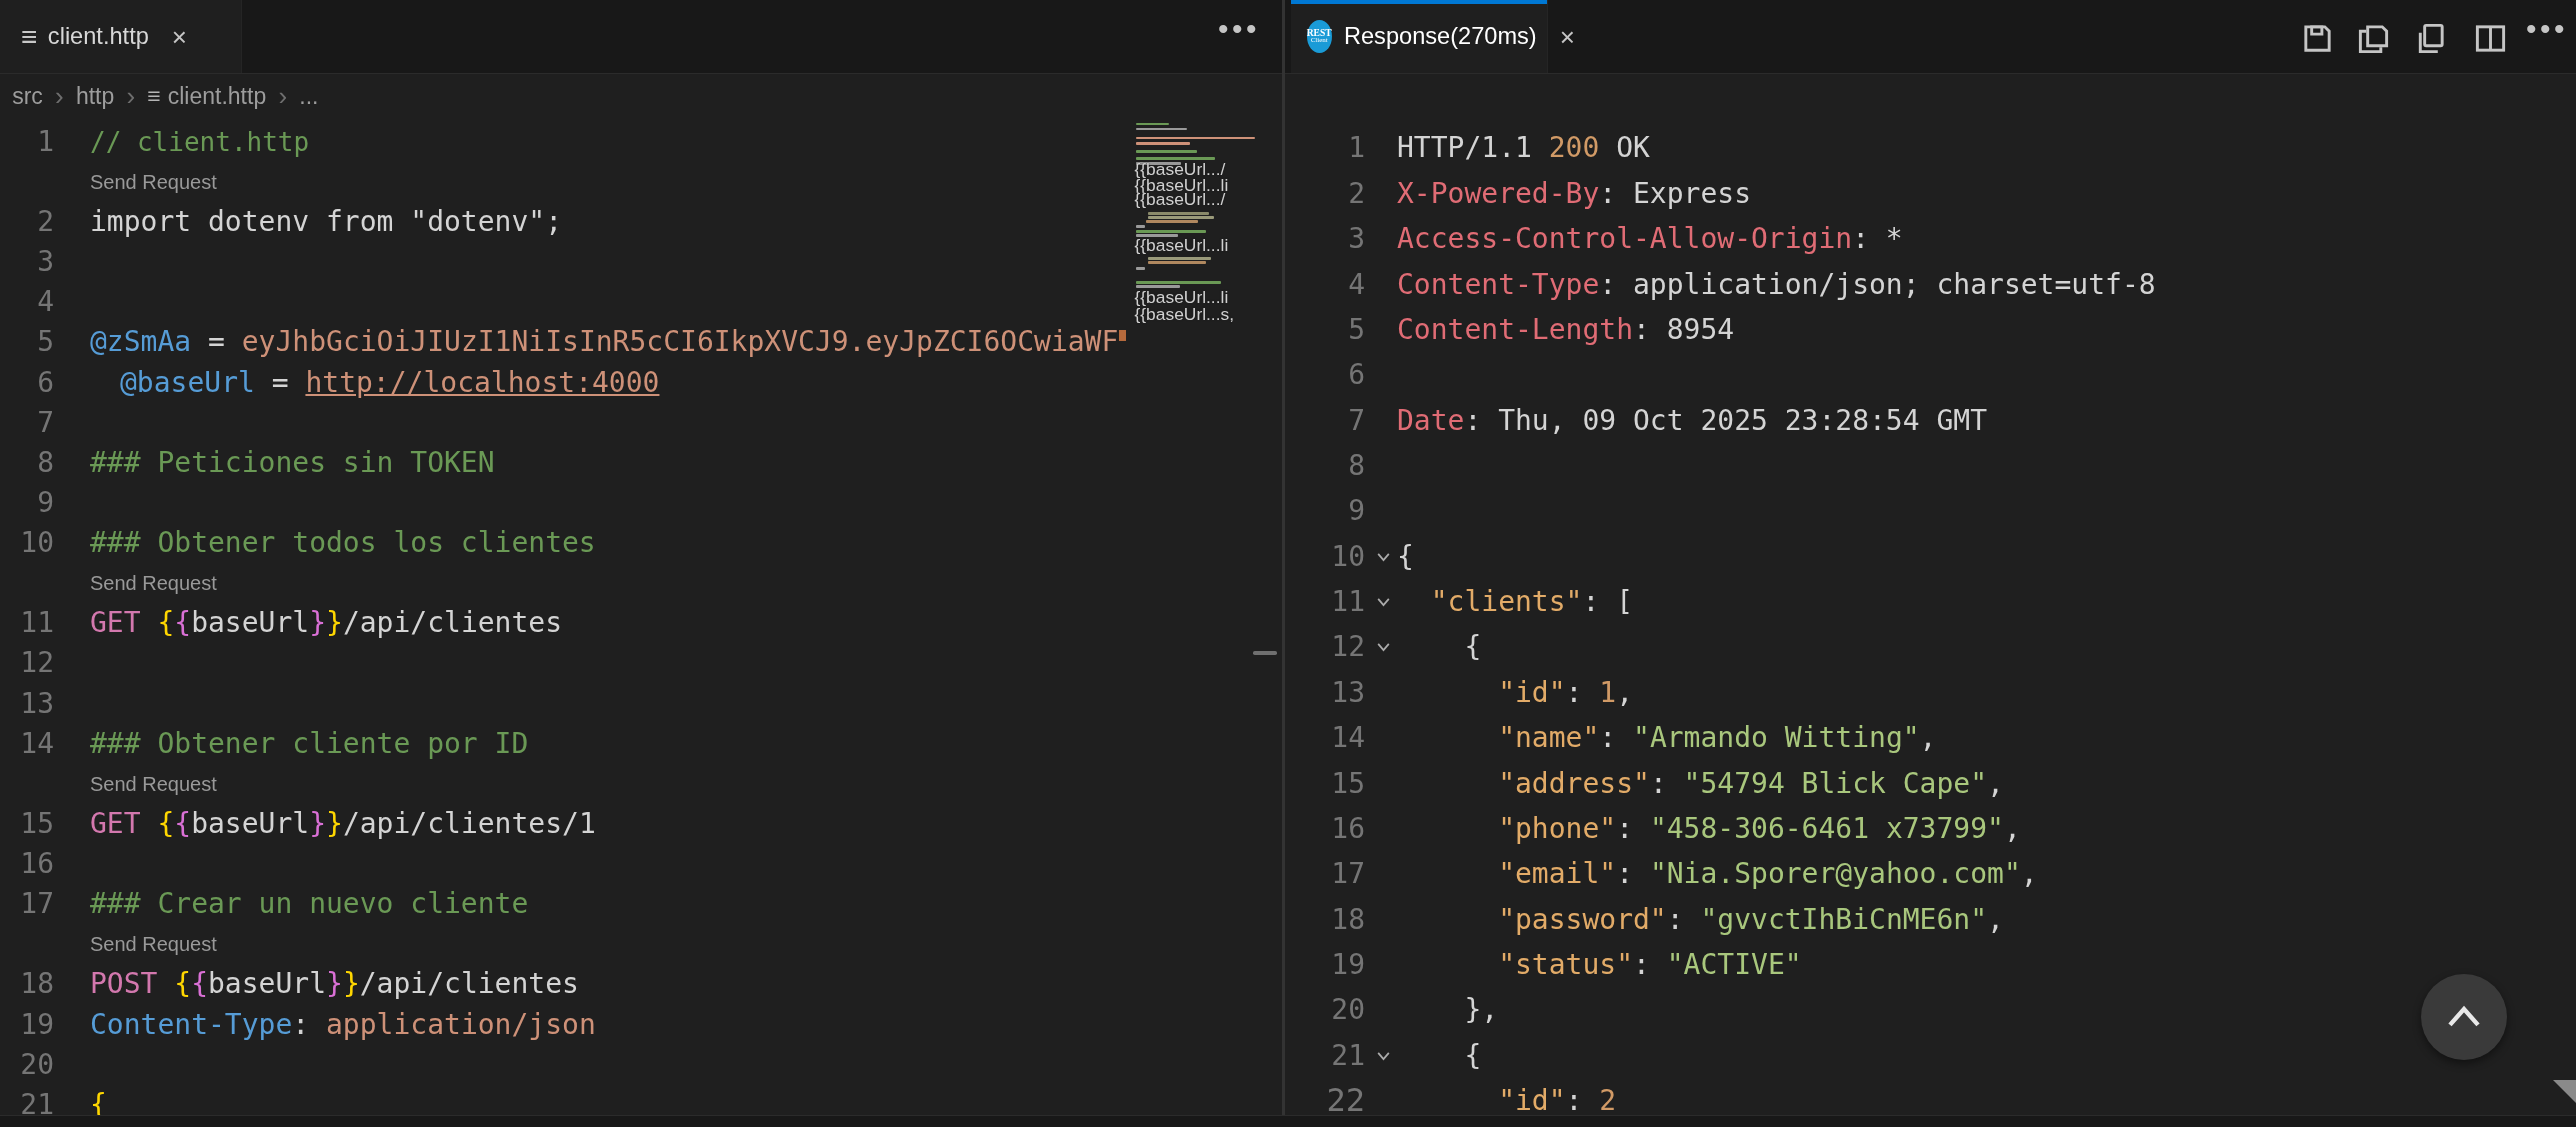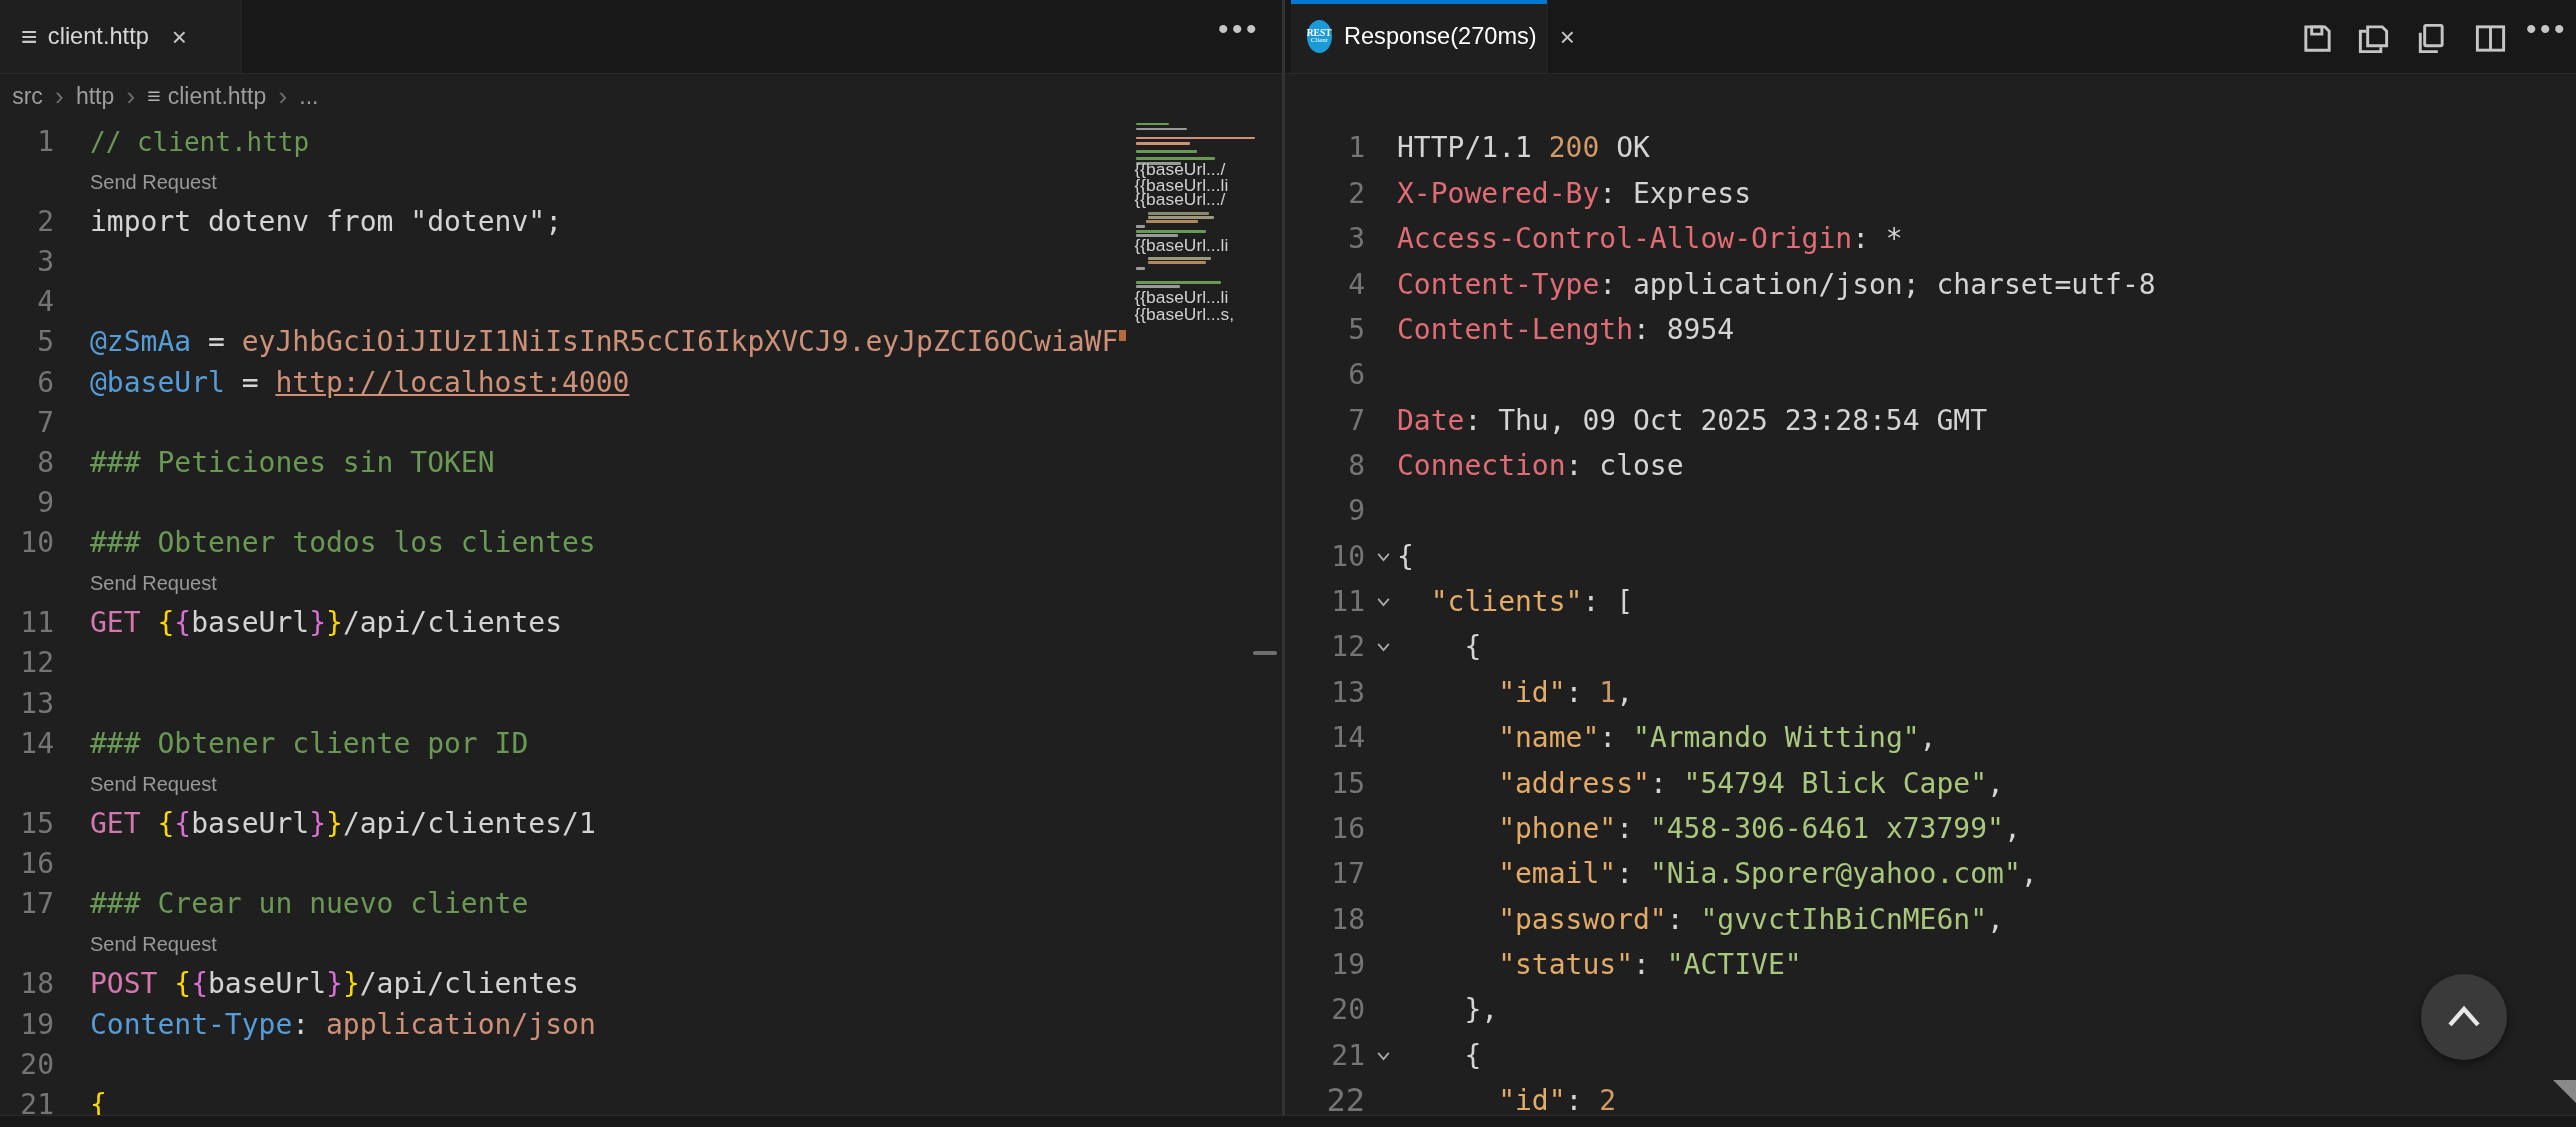--- a/index.html
+++ b/index.html
@@ -85,21 +85,21 @@
         <div class="row" style="top: 162px; height: 40px;">
           <span class="ln" style="width: 54px; font-size: 28px; line-height: 40px;">4</span>
           <span class="txt" style="left: 90px; font-size: 28px; line-height: 40px;"></span>
         </div>
         <div class="row" style="top: 202px; height: 40px;">
           <span class="ln" style="width: 54px; font-size: 28px; line-height: 40px;">5</span>
           <span class="txt" style="left: 90px; font-size: 28px; line-height: 40px;"><span style="color: rgb(86, 156, 214);">@zSmAa</span><span style="color: rgb(212, 212, 212);"> = </span><span style="color: rgb(206, 145, 120);">eyJhbGciOiJIUzI1NiIsInR5cCI6IkpXVCJ9.eyJpZCI6OCwiaWF0</span></span>
         </div>
         <div class="row" style="top: 243px; height: 40px;">
           <span class="ln" style="width: 54px; font-size: 28px; line-height: 40px;">6</span>
-          <span class="txt" style="left: 90px; font-size: 28px; line-height: 40px;"><span style="color: rgb(86, 156, 214);">@baseUrl</span><span style="color: rgb(212, 212, 212);"> = </span><span style="color: rgb(206, 145, 120); text-decoration: underline;">http://localhost:4000</span></span>
+          <span class="txt" style="left: 90px; font-size: 28px; line-height: 40px;"><span style="color: rgb(86, 156, 214); margin-left: 30px;">@baseUrl</span><span style="color: rgb(212, 212, 212);"> = </span><span style="color: rgb(206, 145, 120); text-decoration: underline;">http://localhost:4000</span></span>
         </div>
         <div class="row" style="top: 283px; height: 40px;">
           <span class="ln" style="width: 54px; font-size: 28px; line-height: 40px;">7</span>
           <span class="txt" style="left: 90px; font-size: 28px; line-height: 40px;"></span>
         </div>
         <div class="row" style="top: 323px; height: 40px;">
           <span class="ln" style="width: 54px; font-size: 28px; line-height: 40px;">8</span>
           <span class="txt" style="left: 90px; font-size: 28px; line-height: 40px;"><span style="color: rgb(106, 153, 85);">### Peticiones sin TOKEN</span></span>
         </div>
         <div class="row" style="top: 363px; height: 40px;">
@@ -258,21 +258,20 @@
         </div>
         <div class="row" style="top: 278px; height: 45px;">
           <span class="ln" style="width: 80px; font-size: 28px; line-height: 45px;">6</span>
         </div>
         <div class="row" style="top: 324px; height: 45px;">
           <span class="ln" style="width: 80px; font-size: 28px; line-height: 45px;">7</span>
           <span class="txt" style="left: 112px; font-size: 28px; line-height: 45px;"><span style="color: rgb(224, 108, 117);">Date</span><span style="color: rgb(212, 212, 212);">: Thu, 09 Oct 2025 23:28:54 GMT</span></span>
         </div>
         <div class="row" style="top: 369px; height: 45px;">
           <span class="ln" style="width: 80px; font-size: 28px; line-height: 45px;">8</span>
-          <span class="txt" style="left: 112px; font-size: 28px; line-height: 45px;"><span style="color: rgb(224, 108, 117);">Connection</span><span style="color: rgb(212, 212, 212);">: close</span></span>
         </div>
         <div class="row" style="top: 414px; height: 45px;">
           <span class="ln" style="width: 80px; font-size: 28px; line-height: 45px;">9</span>
           <span class="txt" style="left: 112px; font-size: 28px; line-height: 45px;"></span>
         </div>
         <div class="row" style="top: 460px; height: 45px;">
           <span class="ln" style="width: 80px; font-size: 28px; line-height: 45px;">10</span>
           <span class="fold" style="left: 87px; top: 11.3px;"><svg width="23" height="23" viewBox="0 0 26 26">
               <polyline points="7,10 13,17 19,10" fill="none" stroke="#ababab" stroke-width="2"></polyline>
             </svg></span>

